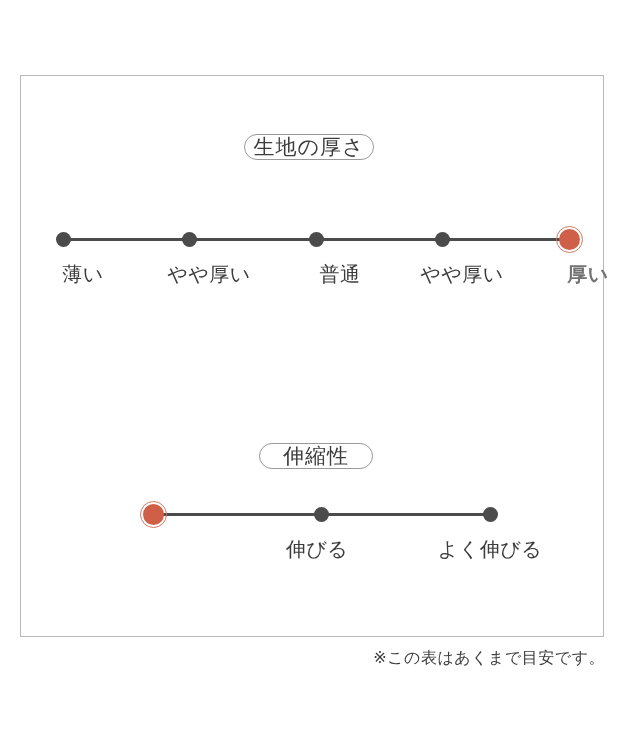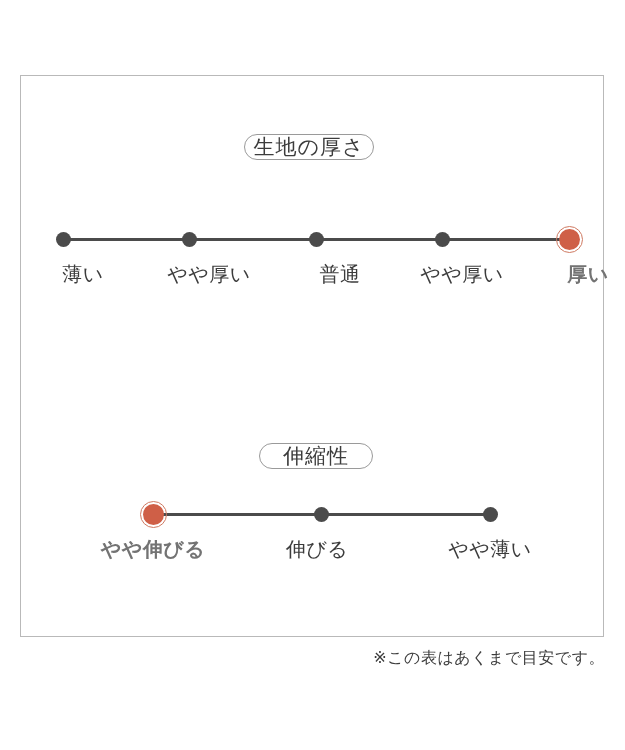--- a/index.html
+++ b/index.html
@@ -180,20 +180,19 @@
   <div class="section-title-pill" id="stretch-title-pill">伸縮性</div>
 
   <div class="scale-row" id="stretch-scale">
     <div class="scale-track"></div>
     <div class="scale-dot selected" style="left:0%"></div>
     <div class="scale-dot" style="left:50%"></div>
     <div class="scale-dot" style="left:100%"></div>
   </div>
 
   <div class="scale-labels" id="stretch-labels">
-    <span class="scale-label selected" style="left:132px">やや伸びる</span>
     <span class="scale-label" style="left:296px">伸びる</span>
-    <span class="scale-label" style="left:469px">やや薄い</span>
+    <span class="scale-label" style="left:469px">よく伸びる</span>
   </div>
 
 </div>
 
 <div id="chart-footnote">※この表はあくまで目安です。</div>
 
 </body></html>

